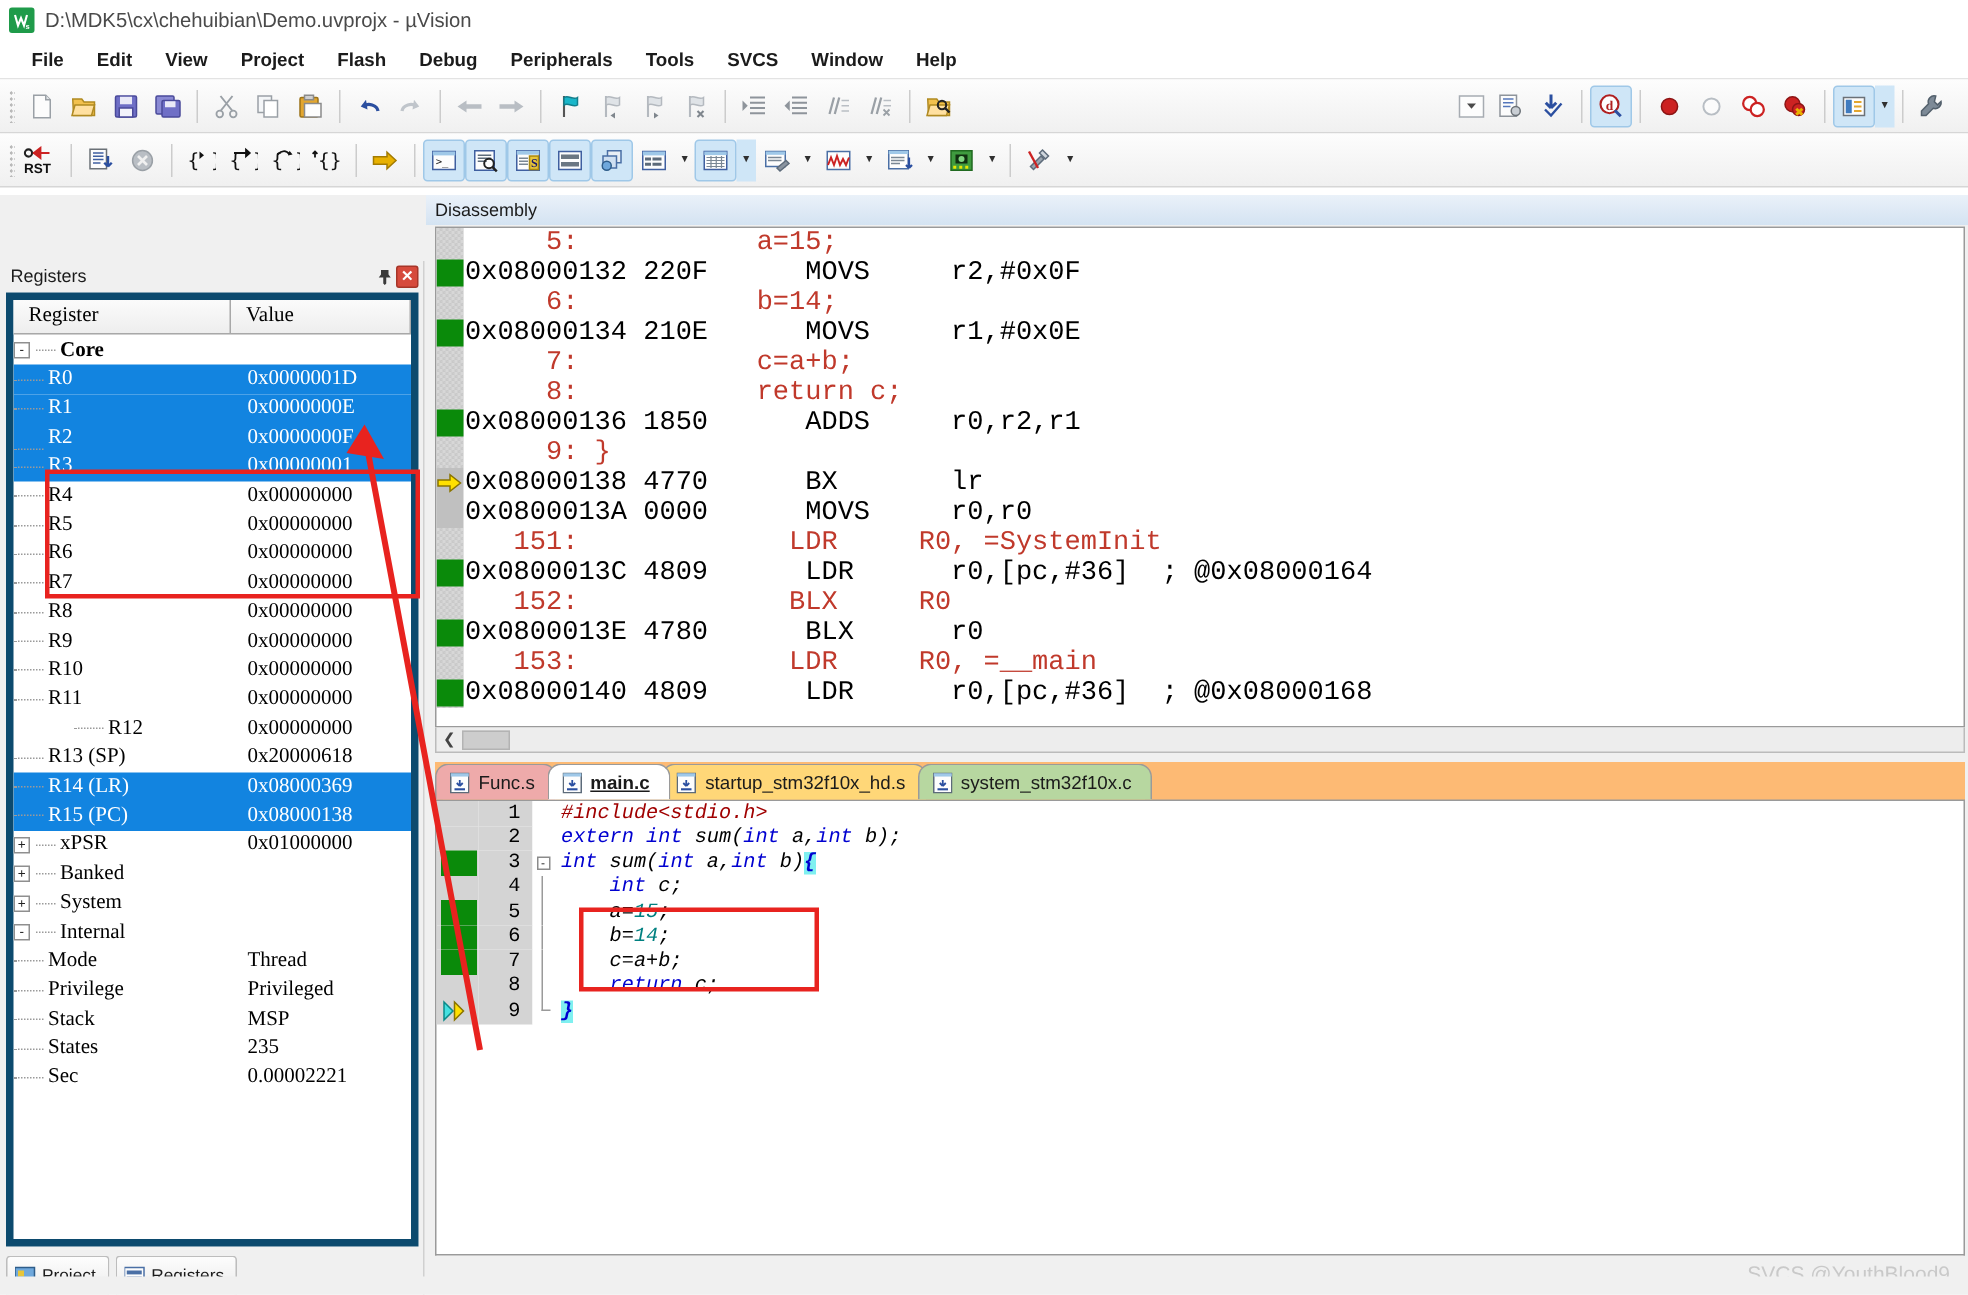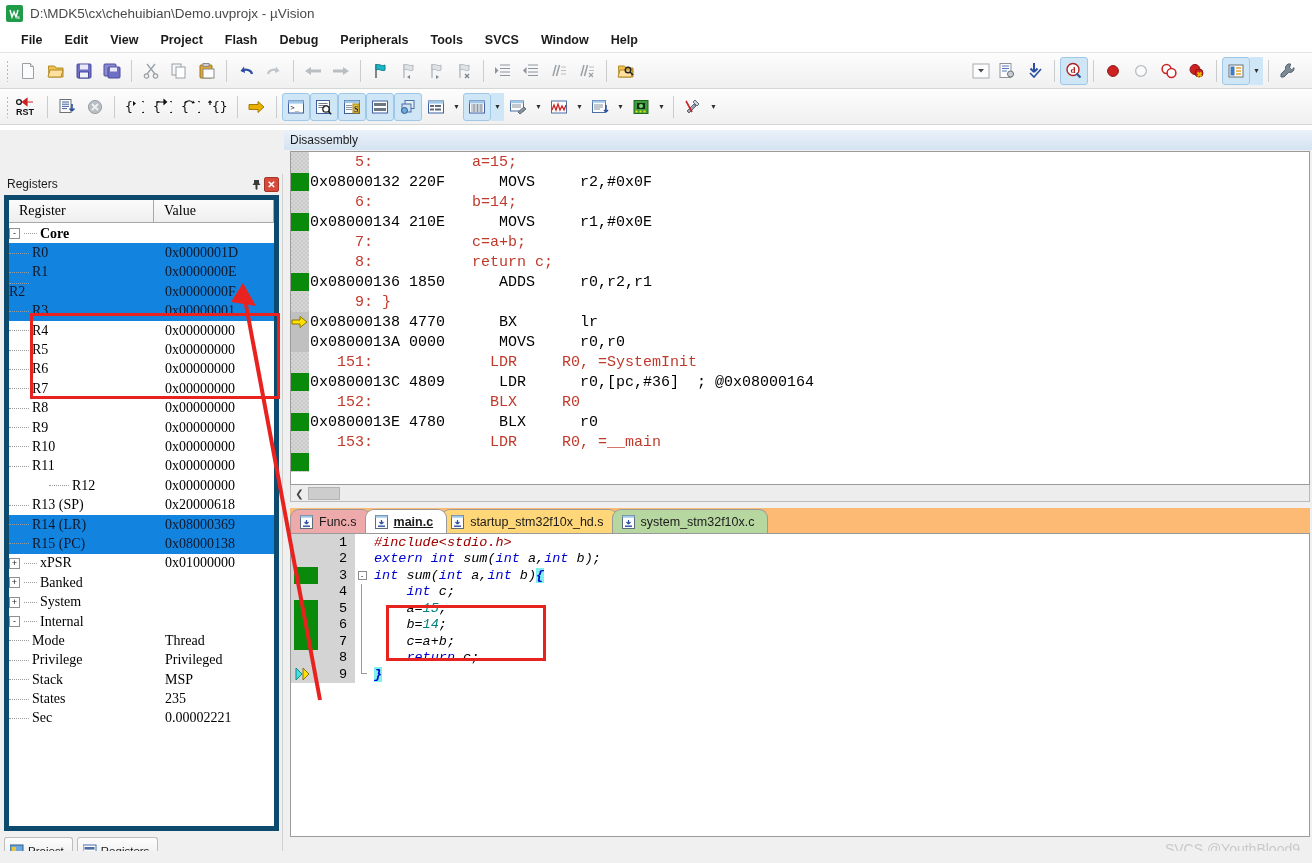--- a/index.html
+++ b/index.html
@@ -120,21 +120,21 @@
     background:linear-gradient(#fbfbfb,#eeeeee);
   }
   .colhead .c1{ width:145px; }
   .colhead .c2{ flex:1; }
 
   .tree{ padding-top:1px; font-family:"Liberation Serif", serif; font-size:14px; color:#000; }
   .trow{
     height:19.4px; display:flex; align-items:center; position:relative;
     white-space:nowrap;
   }
-  .trow.sel{ background:#1284e0; color:#0f172a; }
+  .trow.sel{ background:#1284e0; color:#ffffff; }
   .trow .tname{ padding-left:0; }
   .trow .tval{ position:absolute; left:156px; }
   .exp{
     width:11px; height:11px; border:1px solid #8f8f8f; background:#fff;
     font-size:9px; line-height:9px; text-align:center; color:#222;
     font-family:"Liberation Sans", sans-serif;
     display:inline-block; margin-right:4px; flex:none;
   }
   .dots{
     width:13px; border-top:1px dotted #9a9a9a; height:1px;
@@ -171,21 +171,21 @@
     background:linear-gradient(#eaf1f9,#d4e3f2);
   }
   #disbody{
     position:absolute; left:6px; right:2px; top:21px; height:334px;
     background:#ffffff; border:1px solid #9a9a9a;
     overflow:hidden;
   }
   .dline{
     height:20px; display:flex; align-items:center;
     font-family:"Liberation Mono", monospace;
-    font-size:15px; white-space:pre;
+    font-size:18px; white-space:pre;
     position:relative;
   }
   .dgut{
     width:18px; height:20px; flex:none;
     background-color:#d7d7d7;
     background-image:
       linear-gradient(45deg,#c9c9c9 25%,transparent 25%,transparent 75%,#c9c9c9 75%),
       linear-gradient(45deg,#c9c9c9 25%,transparent 25%,transparent 75%,#c9c9c9 75%);
     background-size:4px 4px;
     background-position:0 0, 2px 2px;
@@ -776,21 +776,21 @@
             <span class="tval">0x0000001D</span>
           </div>
           <div class="trow sel">
             <span class="tname ind3" style="display: flex; align-items: center;">
               <span class="dots" style="width: 20px;"></span>
               <span>R1</span>
             </span>
             <span class="tval">0x0000000E</span>
           </div>
           <div class="trow sel">
-            <span class="tname ind3" style="display: flex; align-items: flex-start; flex-direction: column;">
+            <span class="tname ind3" style="display: flex; align-items: flex-end;">
               <span class="dots" style="width: 20px;"></span>
               <span>R2</span>
             </span>
             <span class="tval">0x0000000F</span>
           </div>
           <div class="trow sel">
             <span class="tname ind3" style="display: flex; align-items: center;">
               <span class="dots" style="width: 20px;"></span>
               <span>R3</span>
             </span>
@@ -991,21 +991,21 @@
           <div class="dline"><div class="dgut"></div><div class="dcode dsrc">     9: }</div></div>
           <div class="dline"><div class="dgut plain"><svg class="pcarrow" viewBox="0 0 18 14">
                 <path d="M1 5h8V1.5l7 5.5-7 5.5V9H1z" fill="#ffe000" stroke="#8a7400" stroke-width="1"></path>
               </svg></div><div class="dcode dasm">0x08000138 4770      BX       lr</div></div>
           <div class="dline"><div class="dgut plain"></div><div class="dcode dasm">0x0800013A 0000      MOVS     r0,r0</div></div>
           <div class="dline"><div class="dgut"></div><div class="dcode dsrc">   151:             LDR     R0, =SystemInit</div></div>
           <div class="dline"><div class="dgut green"></div><div class="dcode dasm">0x0800013C 4809      LDR      r0,[pc,#36]  ; @0x08000164</div></div>
           <div class="dline"><div class="dgut"></div><div class="dcode dsrc">   152:             BLX     R0</div></div>
           <div class="dline"><div class="dgut green"></div><div class="dcode dasm">0x0800013E 4780      BLX      r0</div></div>
           <div class="dline"><div class="dgut"></div><div class="dcode dsrc">   153:             LDR     R0, =__main</div></div>
-          <div class="dline"><div class="dgut green"></div></div>
+          <div class="dline"><div class="dgut green"></div><div class="dcode dasm">0x08000140 4809      LDR      r0,[pc,#36]  ; @0x08000168</div></div>
         </div>
     </div>
 
     <div id="disscroll">
       <div class="sarrow">❮</div>
       <div class="sthumb"></div>
     </div>
 
     <div id="filetabs">
         <div class="ftab" style="background: rgb(238, 170, 170);">

